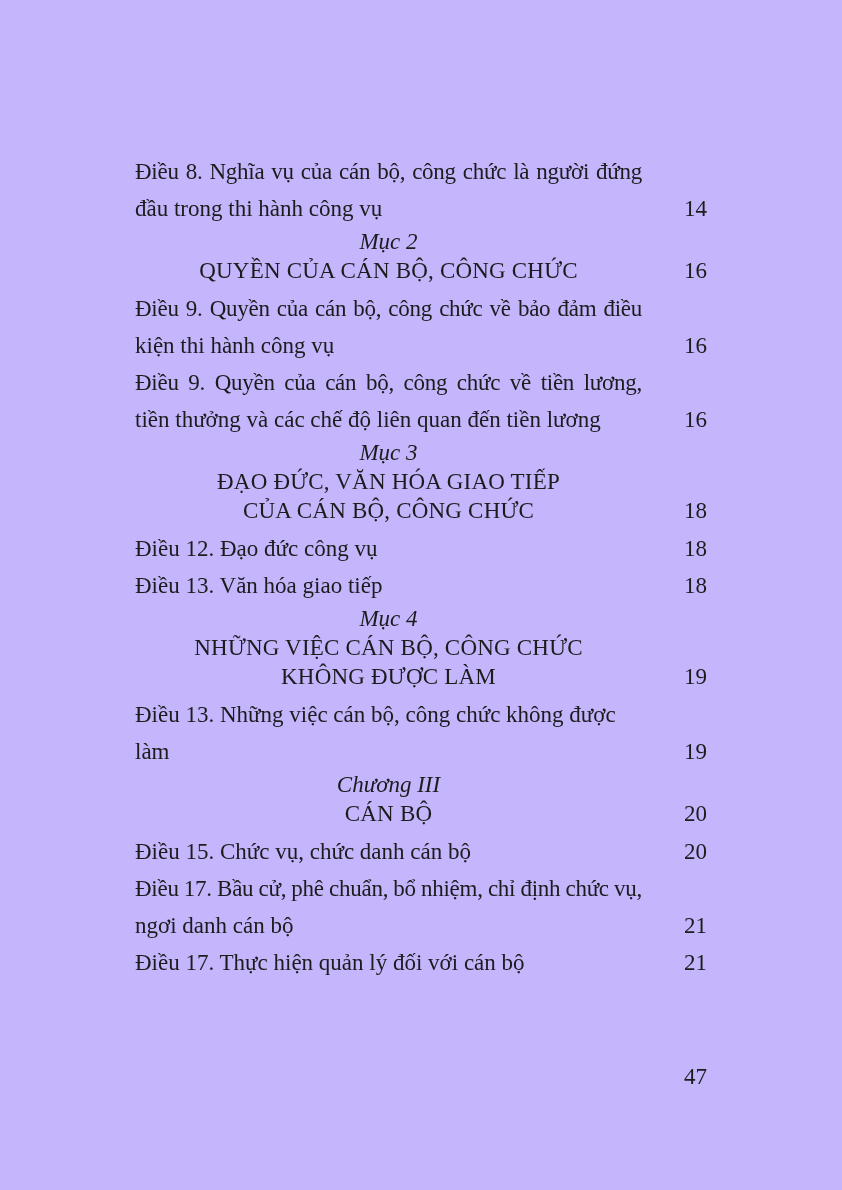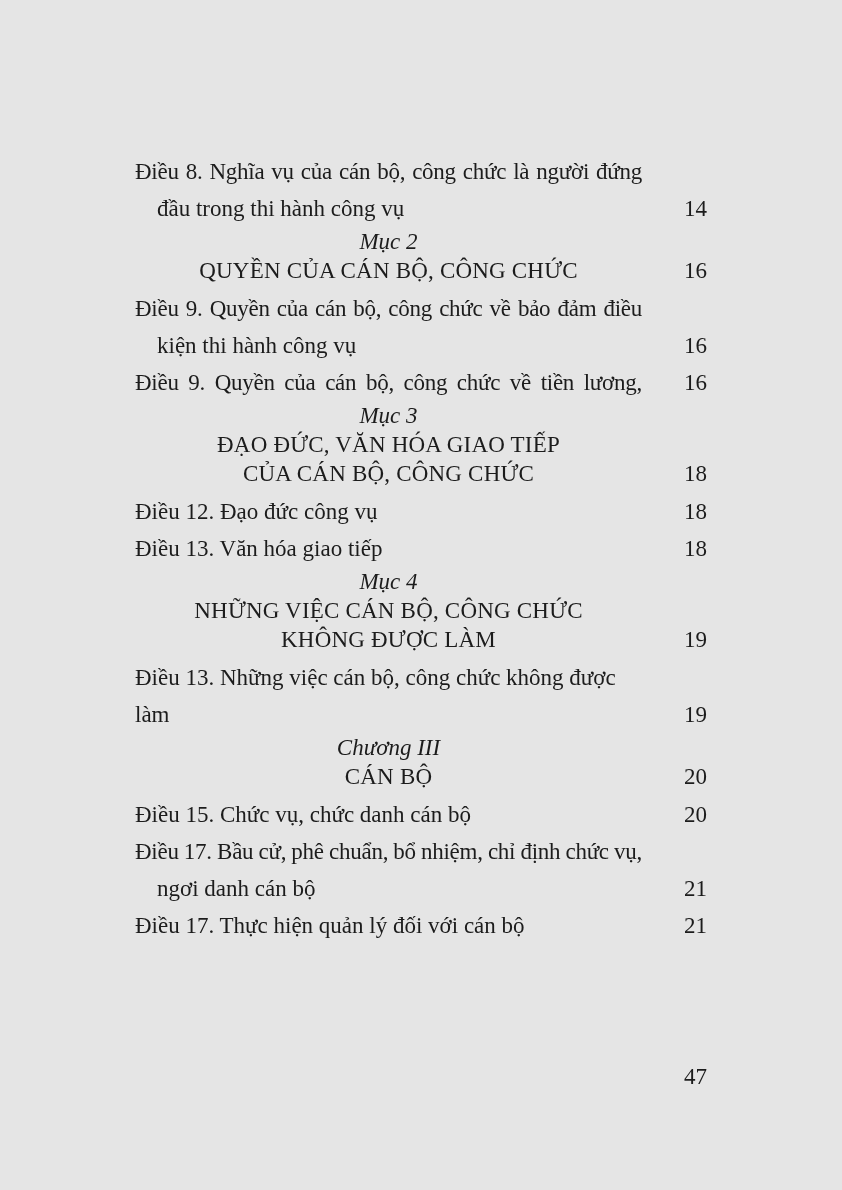--- a/index.html
+++ b/index.html
@@ -11,21 +11,21 @@
     height: 1190px;
     background: #ffffff;
     font-family: "Liberation Serif", "DejaVu Serif", serif;
     color: #1c1c1c;
     position: relative;
     overflow: hidden;
   }
   .page {
     position: absolute;
     inset: 0;
-    background: #e5e5e5;
+    background: #c4b5fd;
   }
   .toc {
     position: absolute;
     left: 135px;
     top: 153px;
     width: 572px;
     font-size: 23px;
   }
   .row {
     position: relative;
@@ -36,21 +36,20 @@
     text-align: left;
   }
   .row.entry .line.fill {
     text-align: justify;
     text-align-last: justify;
     -moz-text-align-last: justify;
     letter-spacing: -0.25px;
     word-spacing: -1px;
   }
   .row.entry .line.cont {
-    margin-left: 22px;
   }
   .row.label .line,
   .row.title .line {
     line-height: 29px;
     text-align: center;
   }
   .row.label {
     font-style: italic;
     font-family: Liberation Serif, serif;
   }
@@ -100,20 +99,21 @@
         <div class="line">QUYỀN CỦA CÁN BỘ, CÔNG CHỨC</div>
         <span class="page-ref">16</span>
       </div>
       <div class="row entry after-heading">
         <div class="line fill">Điều 9. Quyền của cán bộ, công chức về bảo đảm điều</div>
         <div class="line cont">kiện thi hành công vụ</div>
         <span class="page-ref">16</span>
       </div>
       <div class="row entry">
         <div class="line fill">Điều 9. Quyền của cán bộ, công chức về tiền lương,</div>
+        <div class="line cont">tiền thưởng và các chế độ liên quan đến tiền lương</div>
         <span class="page-ref">16</span>
       </div>
       <div class="row label">
         <div class="line">Mục 3</div>
       </div>
       <div class="row title">
         <div class="line">ĐẠO ĐỨC, VĂN HÓA GIAO TIẾP</div>
         <div class="line">CỦA CÁN BỘ, CÔNG CHỨC</div>
         <span class="page-ref">18</span>
       </div>

